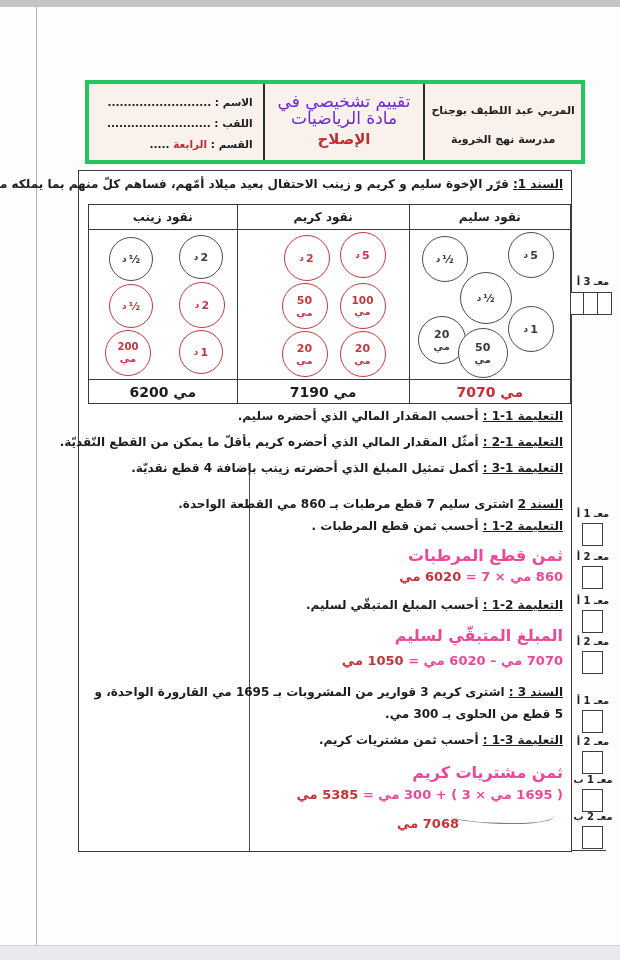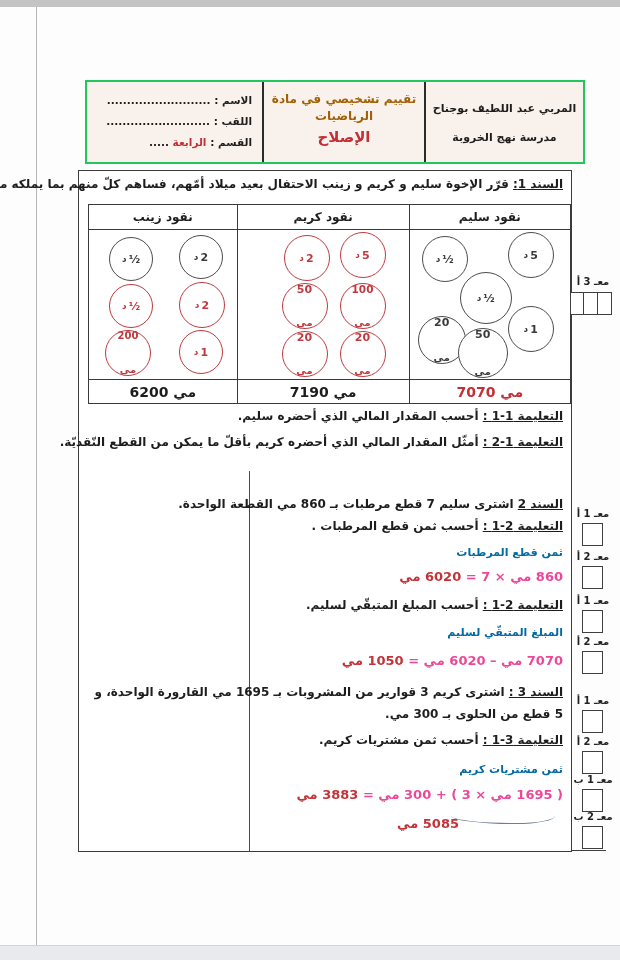--- a/index.html
+++ b/index.html
@@ -2,49 +2,49 @@
 <html><head>
 <meta charset="utf-8">
 <style>
   html,body{margin:0;padding:0;}
   body{font-family:"DejaVu Sans",sans-serif;background:#ffffff;}
   #page{position:relative;width:620px;height:960px;background:#fdfdfd;overflow:hidden;}
   .topstrip{position:absolute;left:0;top:0;width:620px;height:7px;background:#c4c4c4;}
   .foldline{position:absolute;left:36px;top:7px;width:0;height:938px;border-left:1px solid #b5b5b5;}
   .bottomband{position:absolute;left:0;top:945px;width:620px;height:15px;background:#e8eaed;border-top:1px solid #cfd2d6;}
   
-  .hdr{position:absolute;left:85px;top:80px;width:500px;height:84px;display:flex;border:2px solid #22c55e;background:#f9f2ec;box-sizing:border-box;}
+  .hdr{position:absolute;left:85px;top:80px;width:500px;height:84px;display:flex;border:4px solid #22c55e;background:#f9f2ec;box-sizing:border-box;}
   .hdr .cell{box-sizing:border-box;height:100%;}
   .hdr .c-name{width:175px;padding:8px 10px 0 4px;direction:rtl;text-align:right;font-size:10.5px;font-weight:bold;color:#1d1d1d;line-height:21px;}
   .hdr .c-title{width:164px;border-left:2px solid #2b2b2b;border-right:2px solid #2b2b2b;text-align:center;padding-top:9px;direction:rtl;}
   .hdr .c-teacher{width:157px;text-align:center;direction:rtl;font-size:11px;font-weight:bold;color:#1d1d1d;padding-top:12px;line-height:29px;}
-  .t1{font-size:12px;font-weight:bold;color:#a16207;line-height:17px;}
+  .t1{font-size:17px;font-weight:normal;color:#6d28d9;line-height:17px;}
   .t2{font-size:15px;font-weight:bold;color:#c22f35;margin-top:3px;}
   .redtxt{color:#c22f35;}
   
   .frame{position:absolute;left:78px;top:170px;width:494px;height:682px;border:1.6px solid #3c3c3c;box-sizing:border-box;background:#fff;}
   .line{position:absolute;right:8px;direction:rtl;white-space:nowrap;font-weight:bold;font-size:12px;color:#1d1d1d;}
   .u-label{text-decoration:underline;}
-  .blue-h{color:#0369a1;font-size:11px;}
+  .blue-h{color:#ec4899;font-size:16px;}
   .eq{font-size:13px;}
   .eq-blue{color:#ec4899;}
   .eq-red{color:#c43338;}
   .divider{position:absolute;left:170px;top:300px;width:0;height:380px;border-left:1.4px solid #4a4a4a;}
   
   .ctable{position:absolute;left:9px;top:33px;border-collapse:collapse;table-layout:fixed;}
   .ctable td{border:1.5px solid #3a3a3a;padding:0;box-sizing:border-box;}
   .ctable .hrow td{height:25px;text-align:center;font-weight:bold;font-size:12px;direction:rtl;color:#1d1d1d;}
   .ctable .brow td{height:150px;position:relative;}
   .ctable .trow td{height:24px;text-align:center;font-weight:bold;font-size:14px;direction:ltr;color:#1d1d1d;}
   .coin{position:absolute;border-radius:50%;display:flex;align-items:center;justify-content:center;direction:rtl;gap:2px;font-weight:bold;box-sizing:border-box;background:#fff;}
   .coin.black{border:1.8px solid #4c4c4c;color:#3a3a3a;}
   .coin.red{border:1.8px solid #c0393e;color:#c0393e;}
   .coin .cv{font-size:11px;line-height:1;}
   .coin .cu{font-size:9px;line-height:1;}
-  .coin.stack{flex-direction:column;gap:0;justify-content:space-between;}
+  .coin.stack{flex-direction:column;gap:0;}
   .coin.stack .cu{font-size:10px;margin-top:2px;}
   
   .mlabel{position:absolute;left:570px;width:46px;text-align:center;font-size:10px;font-weight:bold;direction:rtl;white-space:nowrap;color:#222;}
   .mbox{position:absolute;left:582px;width:21px;height:23px;border:1.4px solid #3f3f3f;background:#fff;box-sizing:border-box;}
   .tribox{position:absolute;left:571px;top:292px;display:flex;}
   .tribox div{width:15px;height:23px;border:1.4px solid #3f3f3f;background:#fff;box-sizing:border-box;margin-left:-1.4px;}
   .botline{position:absolute;left:571px;top:850px;width:35px;height:0;border-top:1.5px solid #3f3f3f;}
   .arc{position:absolute;right:16px;top:640px;width:104px;height:12px;border-bottom:1.6px solid #6b7f9c;border-bottom-left-radius:100% 100%;border-bottom-right-radius:60% 100%;}
   .subres{position:absolute;right:112px;top:645px;direction:rtl;font-weight:bold;font-size:13px;color:#c43338;white-space:nowrap;}
   .sanad3line{white-space:normal;width:472px;line-height:22px;text-align:right;}
@@ -176,20 +176,24 @@
       </table>
 
     <div class="line" style="top:238px">
       <span class="u-label">التعليمة 1-1 :</span>
       <span>أحسب المقدار المالي الذي أحضره سليم.</span>
     </div>
     <div class="line" style="top:264px">
       <span class="u-label">التعليمة 1-2 :</span>
       <span>أمثّل المقدار المالي الذي أحضره كريم بأقلّ ما يمكن من القطع النّقديّة.</span>
     </div>
+    <div class="line" style="top:290px">
+      <span class="u-label">التعليمة 1-3 :</span>
+      <span>أكمل تمثيل المبلغ الذي أحضرته زينب بإضافة 4 قطع نقديّة.</span>
+    </div>
 
     <div class="divider"></div>
 
     <div class="line" style="top:326px">
       <span class="u-label">السند 2</span>
       <span>اشترى سليم 7 قطع مرطبات بـ 860 مي القطعة الواحدة.</span>
     </div>
     <div class="line" style="top:348px">
       <span class="u-label">التعليمة 2-1 :</span>
       <span>أحسب ثمن قطع المرطبات .</span>
@@ -211,24 +215,24 @@
     <div class="line sanad3line" style="top:510px">
       <span class="u-label">السند 3 :</span>
       <span>اشترى كريم 3 قوارير من المشروبات بـ 1695 مي القارورة الواحدة، و 5 قطع من الحلوى بـ 300 مي.</span>
     </div>
     <div class="line" style="top:562px">
       <span class="u-label">التعليمة 3-1 :</span>
       <span>أحسب ثمن مشتريات كريم.</span>
     </div>
     <div class="line blue-h" style="top:592px">ثمن مشتريات كريم</div>
     <div class="line eq" style="top:616px">
-      <span class="eq-blue">( 1695 مي × 3 ) + 300 مي = </span><span class="eq-red">3883 مي</span>
+      <span class="eq-blue">( 1695 مي × 3 ) + 300 مي = </span><span class="eq-red">5385 مي</span>
     </div>
     <div class="arc"></div>
-    <div class="subres">5085 مي</div>
+    <div class="subres">7068 مي</div>
   </div>
 
   <div class="mlabel" style="top:276px">معـ 3 أ</div>
   <div class="tribox">
       <div></div>
       <div></div>
       <div></div>
     </div>
 
   <div class="mlabel" style="top:508px">معـ 1 أ</div>

